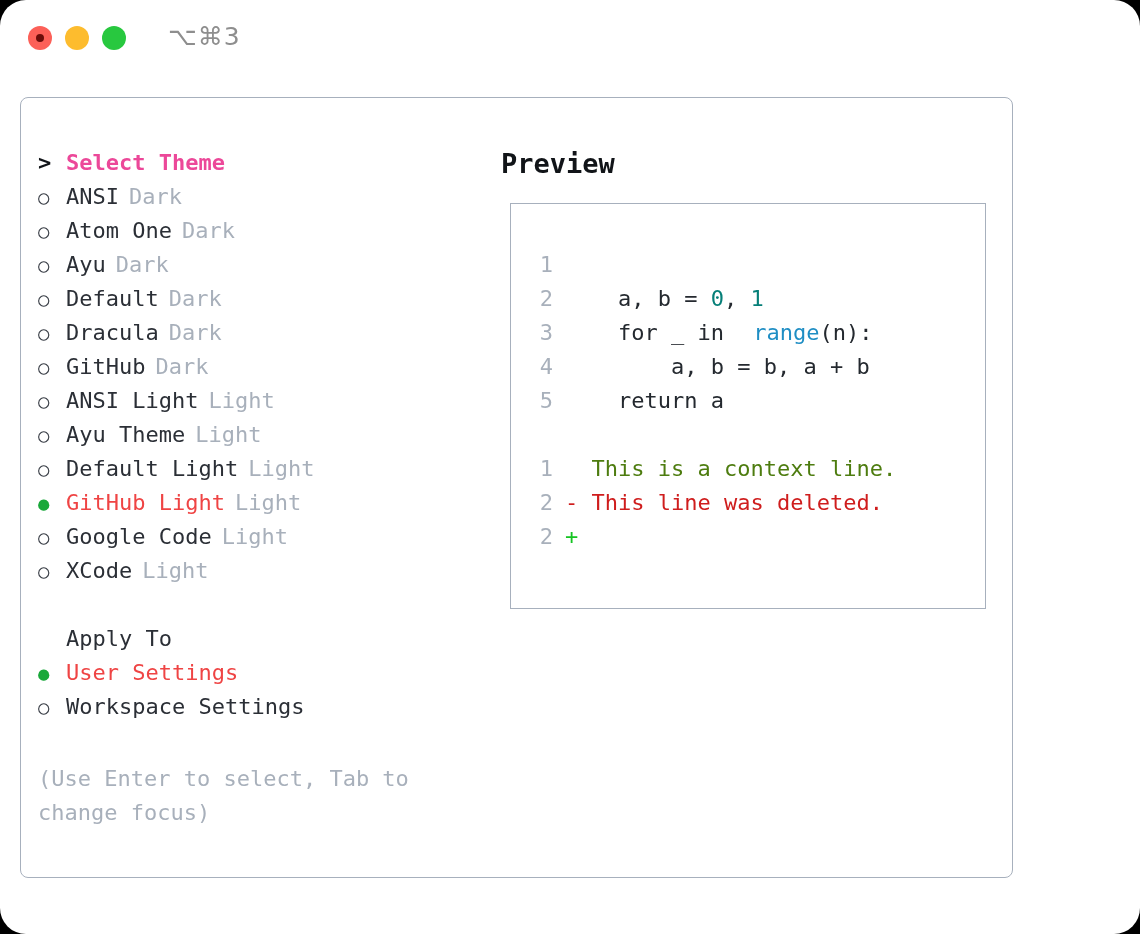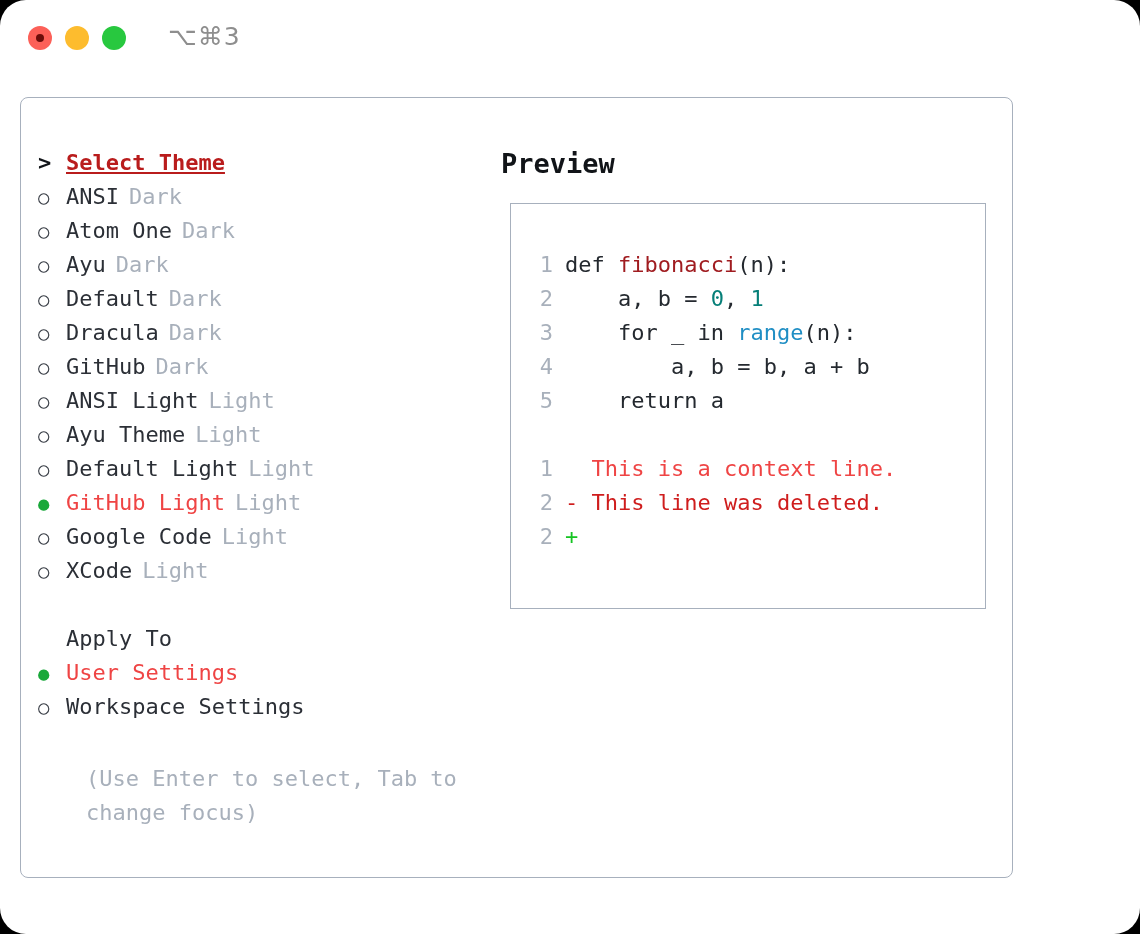--- a/index.html
+++ b/index.html
@@ -107,40 +107,39 @@
     color: #3a3f47;
   }
   .marker.caret {
     font-size: 22px;
     font-weight: bold;
     color: #111418;
   }
   .marker.filled { color: #19a83a; }
   .marker.blank  { color: transparent; }
 
-  .row.header .label { font-weight: bold; color: #b91c1c; text-decoration: underline; }
+  .row.header .label { font-weight: bold; color: #ec4899; }
   .row.selected .label { color: #ef4444; }
 
   .label { }
   .variant {
     color: #a8b0bb;
     margin-left: 10px;
   }
 
   .spacer-row { height: 34px; }
 
   .hint {
     position: absolute;
     left: 17px;
     top: 664px;
     width: 420px;
     font-size: 22px;
     line-height: 34px;
     color: #a8b0bb;
-    margin-left: 48px;
   }
 
   
   .right-col {
     position: absolute;
     left: 480px;
     top: 52px;
     width: 500px;
   }
   .preview-title {
@@ -180,24 +179,24 @@
   .lineno {
     flex: 0 0 22px;
     width: 22px;
     text-align: right;
     color: #a8b0bb;
     margin-right: 12px;
   }
 
   .tok-fn    { color: #a01c20; }
   .tok-num   { color: #067f78; }
-  .tok-built { color: #1f8ec4; }
+  .tok-built { color: #1f8ec4; margin-left: 16px; }
   .tok-plain { color: #24292f; }
 
-  .diff-ctx { color: #ef4444; }
+  .diff-ctx { color: #4d7c0f; }
   .diff-del { color: #cf1d1d; }
   .diff-add { color: #15c422; }
 
   .blank-line { height: 34px; }
 </style>
 </head>
 <body>
 
 <div class="window">
 
@@ -250,21 +249,21 @@
 
     <div class="hint">(Use Enter to select, Tab to change focus)</div>
 
     <div class="right-col">
       <div class="preview-title">Preview</div>
     </div>
 
     <div class="code-box">
       <div class="code-inner">
         <div id="code-lines">
-            <div class="code-line"><span class="lineno">1</span><span><span class="tok-plain">def </span><span class="tok-fn">fibonacci</span><span class="tok-plain">(n):</span></span></div>
+            <div class="code-line"><span class="lineno">1</span></div>
             <div class="code-line"><span class="lineno">2</span><span><span class="tok-plain">    a, b = </span><span class="tok-num">0</span><span class="tok-plain">, </span><span class="tok-num">1</span></span></div>
             <div class="code-line"><span class="lineno">3</span><span><span class="tok-plain">    for _ in </span><span class="tok-built">range</span><span class="tok-plain">(n):</span></span></div>
             <div class="code-line"><span class="lineno">4</span><span><span class="tok-plain">        a, b = b, a + b</span></span></div>
             <div class="code-line"><span class="lineno">5</span><span><span class="tok-plain">    return a</span></span></div>
           </div>
         <div class="blank-line"></div>
         <div id="diff-lines">
             <div class="code-line"><span class="lineno">1</span><span class="diff-ctx">  </span><span class="diff-ctx">This is a context line.</span></div>
             <div class="code-line"><span class="lineno">2</span><span class="diff-del">- </span><span class="diff-del">This line was deleted.</span></div>
             <div class="code-line"><span class="lineno">2</span><span class="diff-add">+ </span></div>

